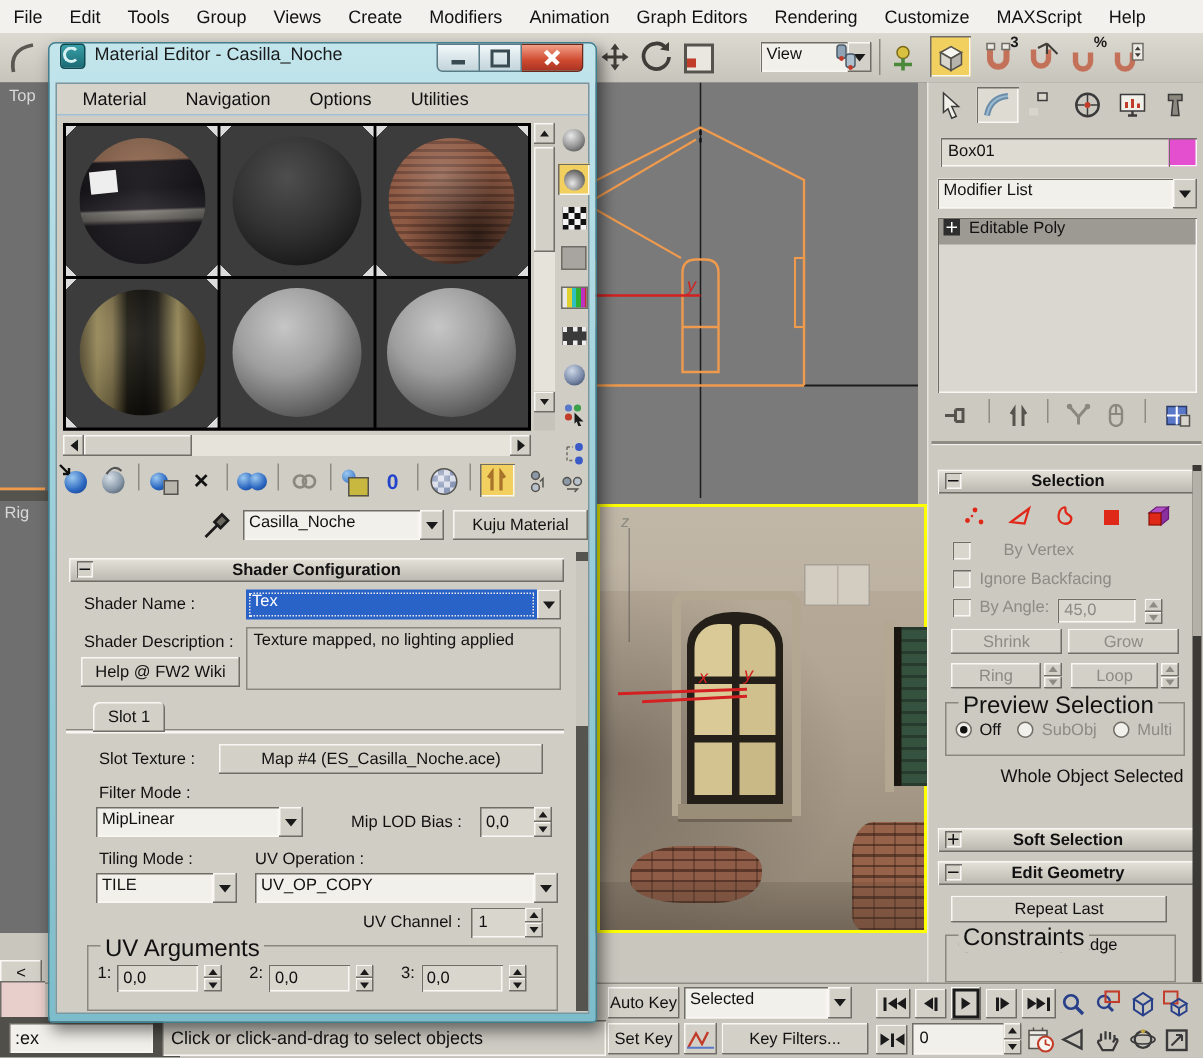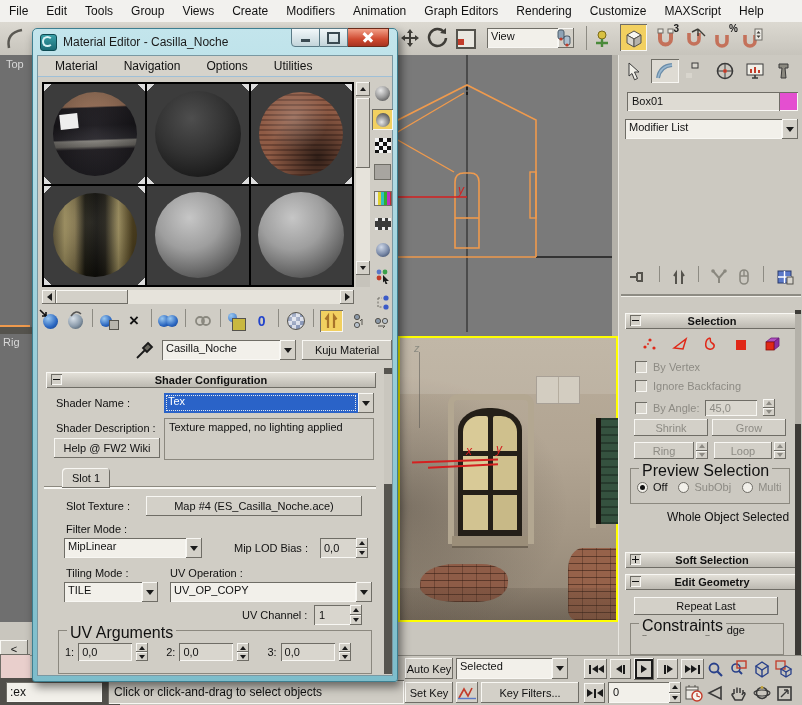--- a/index.html
+++ b/index.html
@@ -1,18 +1,18 @@
 <!DOCTYPE html>
 <html><head>
 <meta charset="utf-8">
 <style>
   html,body{margin:0;padding:0}
   .stage{position:relative;width:802px;height:705px;background:#c9c6be;font-family:"Liberation Sans",sans-serif;font-size:11px;color:#111;overflow:hidden}
   .abs{position:absolute}
-  .flex{display:flex;align-items:center}
+  .flex{display:flex;}
   .rb{background:#d3d0c8;box-shadow:inset -1px -1px 0 #6f6d66,inset 1px 1px 0 #f8f7f3}
   .sb{box-shadow:inset 1px 1px 0 #6f6d66,inset -1px -1px 0 #f8f7f3}
   .fldw{background:#f2f0ea;box-shadow:inset 1px 1px 0 #6f6d66,inset -1px -1px 0 #f8f7f3}
   .fldg{background:#d9d6ce;box-shadow:inset 1px 1px 0 #6f6d66,inset -1px -1px 0 #f8f7f3}
   .btn{display:flex;align-items:center;justify-content:center;font-size:11px;cursor:default}
   .lbl{font-size:11px;color:#111;white-space:nowrap}
   .dlbl{font-size:11px;color:#8d8b84;white-space:nowrap}
   .td{width:0;height:0;border-left:4px solid transparent;border-right:4px solid transparent;border-top:5px solid #1a1a1a}
   .tu{width:0;height:0;border-left:3px solid transparent;border-right:3px solid transparent;border-bottom:4px solid #1a1a1a}
   .tdn{width:0;height:0;border-left:3px solid transparent;border-right:3px solid transparent;border-top:4px solid #1a1a1a}
@@ -78,21 +78,21 @@
     </div>
     <div class="abs ico" style="left:424px;top:3px;width:26px;height:26px">
       <svg width="24" height="24" viewBox="0 0 24 24">
           <path d="M19 6 A8.5 8.5 0 1 0 21 12" fill="none" stroke="#3f3d38" stroke-width="2.5"></path>
           <path d="M21 2 L21 8 L15 7 Z" fill="#3f3d38"></path>
         </svg>
     </div>
     <div class="abs" style="left:456px;top:7px;width:16px;height:16px;border:2px solid #55534d;background:#e9e7e0">
       <div style="width:6px;height:6px;background:#c23c2a;margin-top:8px"></div>
     </div>
-    <div class="abs combo" style="left:487px;top:6px;width:87px;height:20px">
+    <div class="abs combo" style="left:507px;top:6px;width:74px;height:20px">
       <div class="ct fldw">View</div>
       <div class="ca rb">
           <div class="td"></div>
         </div>
     </div>
     <div class="abs ico" style="left:552px;top:4px;width:24px;height:24px">
       <svg width="22" height="22" viewBox="0 0 22 22">
           <rect x="5" y="3" width="6" height="9" rx="2" fill="#8fa3b5" stroke="#4a5a68"></rect>
           <rect x="11" y="9" width="6" height="9" rx="2" fill="#aebfce" stroke="#4a5a68"></rect>
           <circle cx="8" cy="12" r="1.6" fill="#c23c2a"></circle>
@@ -247,20 +247,29 @@
     <div class="abs fldg" style="left:8px;top:37px;width:148px;height:19px;line-height:19px;padding-left:5px;background:#dedbd3"><span>Box01</span></div>
     <div class="abs sb" style="left:160px;top:37px;width:19px;height:19px;background:#e44fd0"></div>
 
     <div class="abs combo" style="left:6px;top:64px;width:173px;height:20px">
       <div class="ct fldw">Modifier List</div>
       <div class="ca rb">
           <div class="td"></div>
         </div>
     </div>
 
+    <div class="abs sb" style="left:6px;top:90px;width:173px;height:117px;background:#dad7d0">
+      <div class="flex" style="height:17px;background:#9c9a93;margin:1px;padding-left:3px;gap:6px">
+        <div style="width:11px;height:11px;background:#2e2e2e;position:relative">
+          <div style="position:absolute;left:2px;right:2px;top:5px;height:1px;background:#fff"></div>
+          <div style="position:absolute;top:2px;bottom:2px;left:5px;width:1px;background:#fff"></div>
+        </div>
+        <span class="lbl">Editable Poly</span>
+      </div>
+    </div>
 
     <div class="abs flex" style="left:6px;top:211px;width:173px;height:22px;justify-content:space-around">
       <span class="ico">
           <svg width="18" height="16" viewBox="0 0 18 16">
             <path d="M1 8 h7 M8 4 v8 M8 4 h5 v8 h-5" stroke="#55534d" stroke-width="2" fill="none"></path>
           </svg>
         </span>
       <div class="sep" style="height:16px"></div>
       <span class="ico">
           <svg width="14" height="16" viewBox="0 0 14 16">
@@ -323,21 +332,21 @@
         </span>
       <span class="ico">
           <svg width="18" height="18" viewBox="0 0 18 18">
             <polygon points="3,7 8,3 16,3 11,7" fill="#b050c0" stroke="#6a1a7a" stroke-width="0.8"></polygon>
             <polygon points="11,7 16,3 16,11 11,15" fill="#8a30a0" stroke="#6a1a7a" stroke-width="0.8"></polygon>
             <rect x="3" y="7" width="8" height="8" fill="#e02818" stroke="#8a1008" stroke-width="0.8"></rect>
           </svg>
         </span>
     </div>
 
-    <div class="abs flex" style="left:16px;top:306px;gap:6px">
+    <div class="abs flex" style="left:16px;top:306px;gap:22px">
       <div class="cb"></div>
       <span class="dlbl">By Vertex</span>
     </div>
     <div class="abs flex" style="left:16px;top:325px;gap:6px">
       <div class="cb"></div>
       <span class="dlbl">Ignore Backfacing</span>
     </div>
     <div class="abs flex" style="left:16px;top:344px;gap:6px">
       <div class="cb"></div>
       <span class="dlbl">By Angle:</span>

